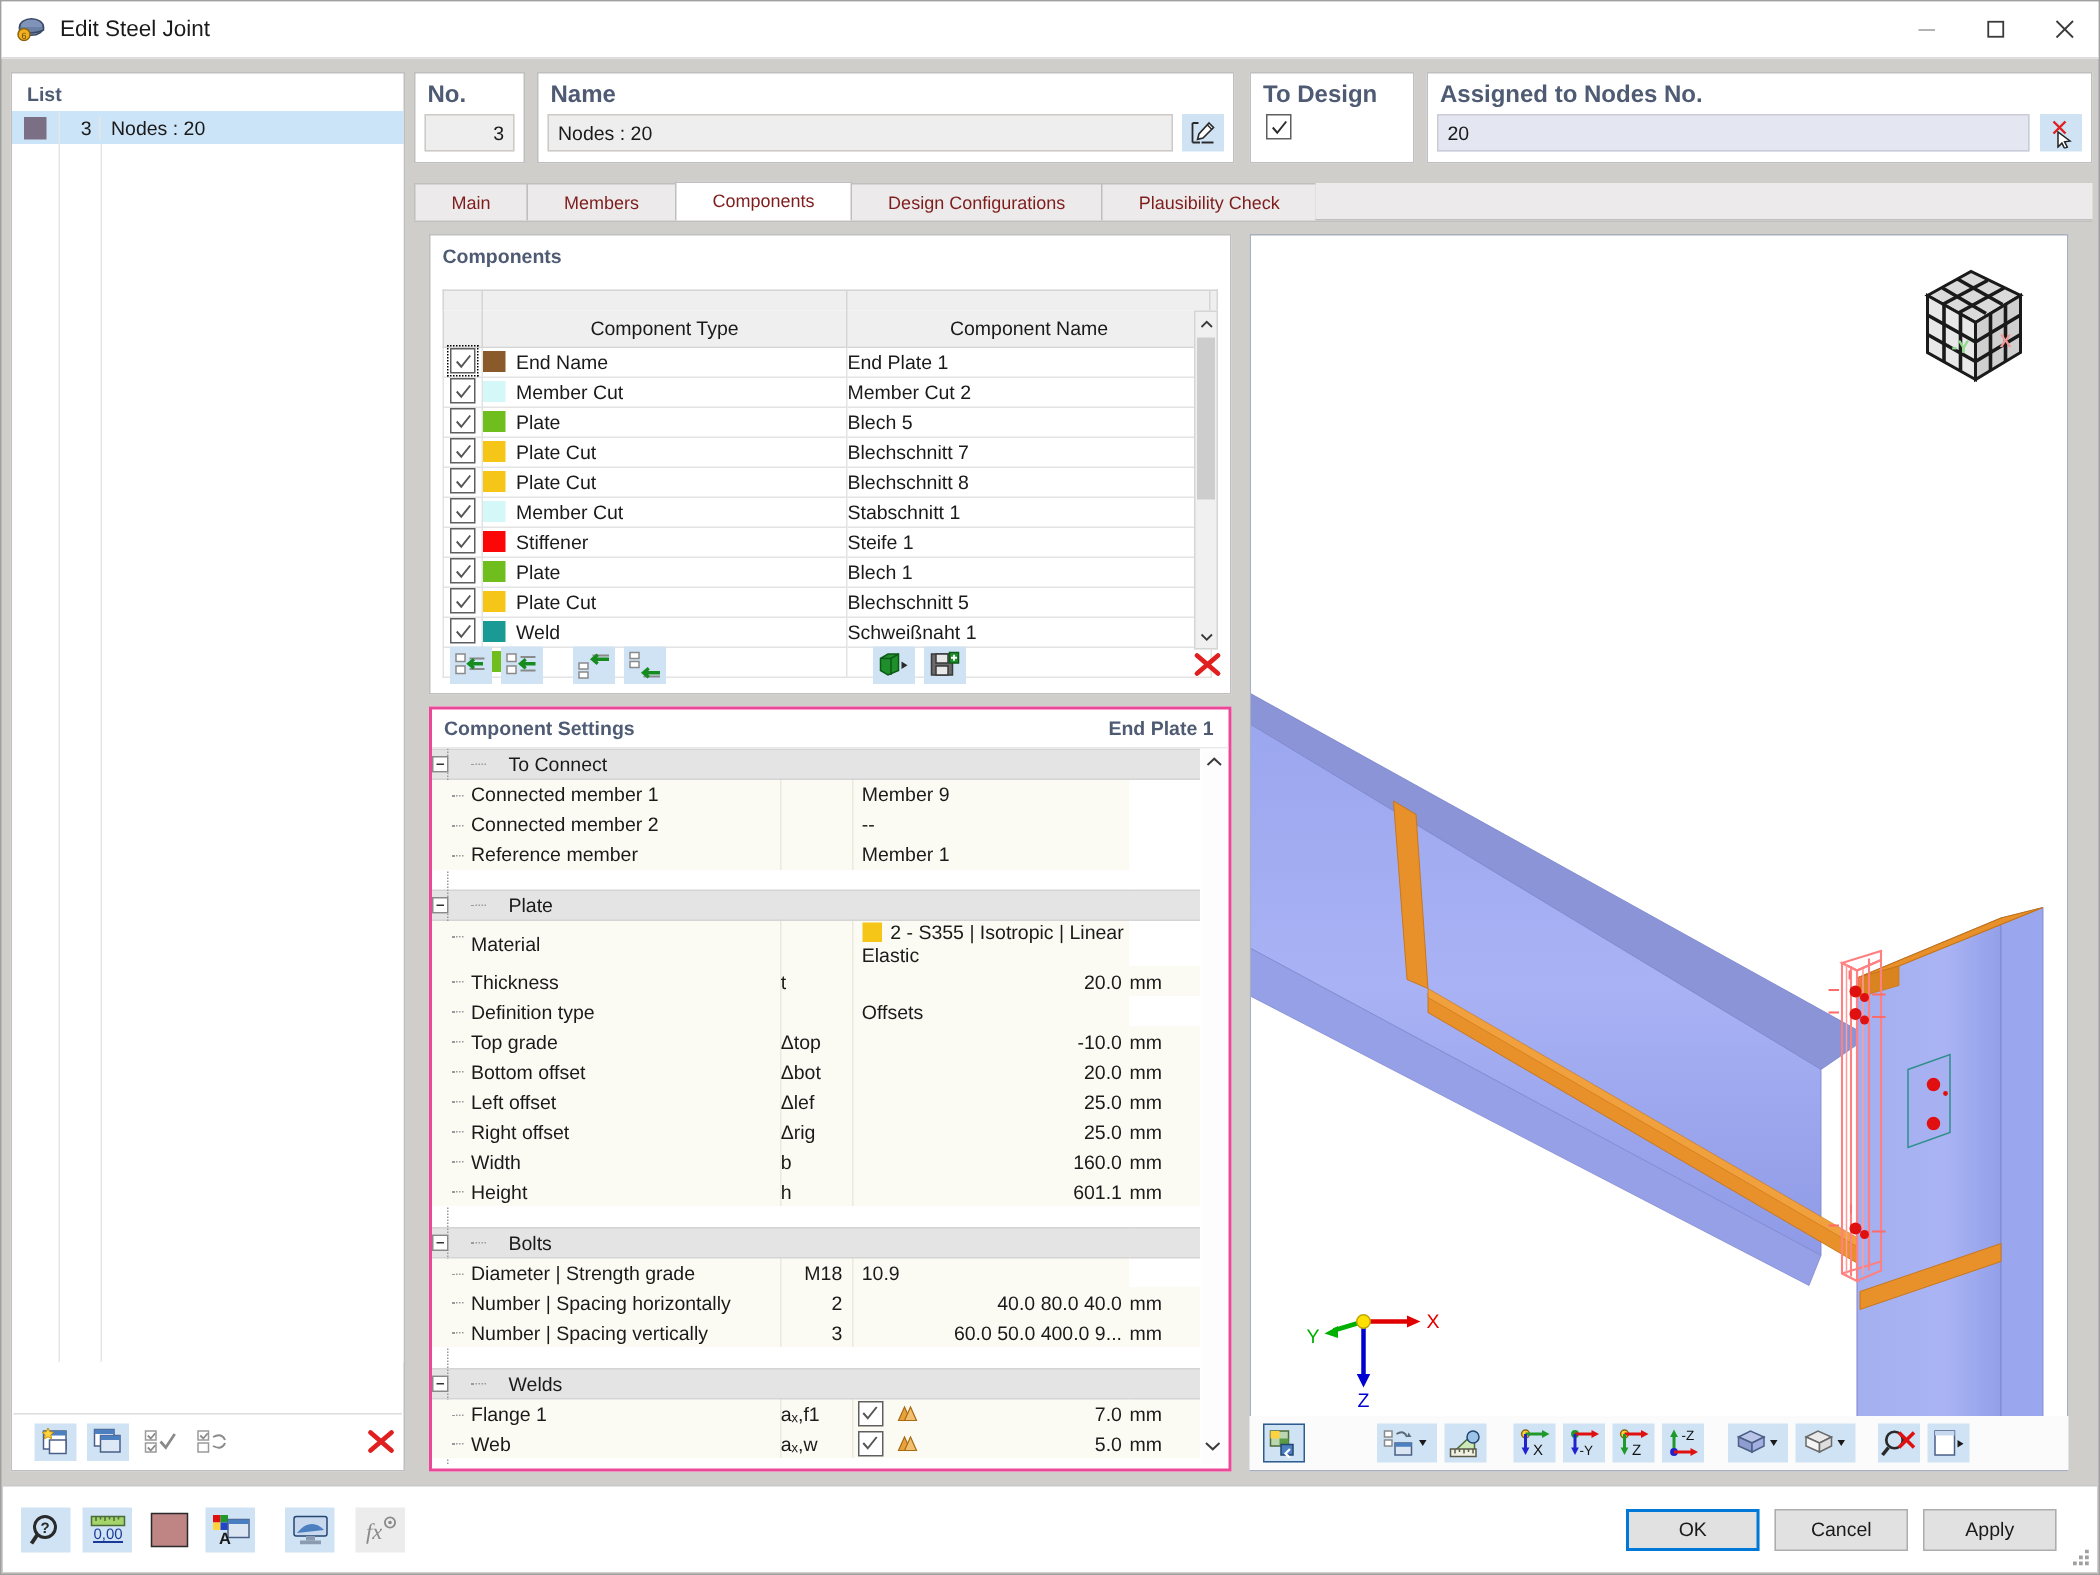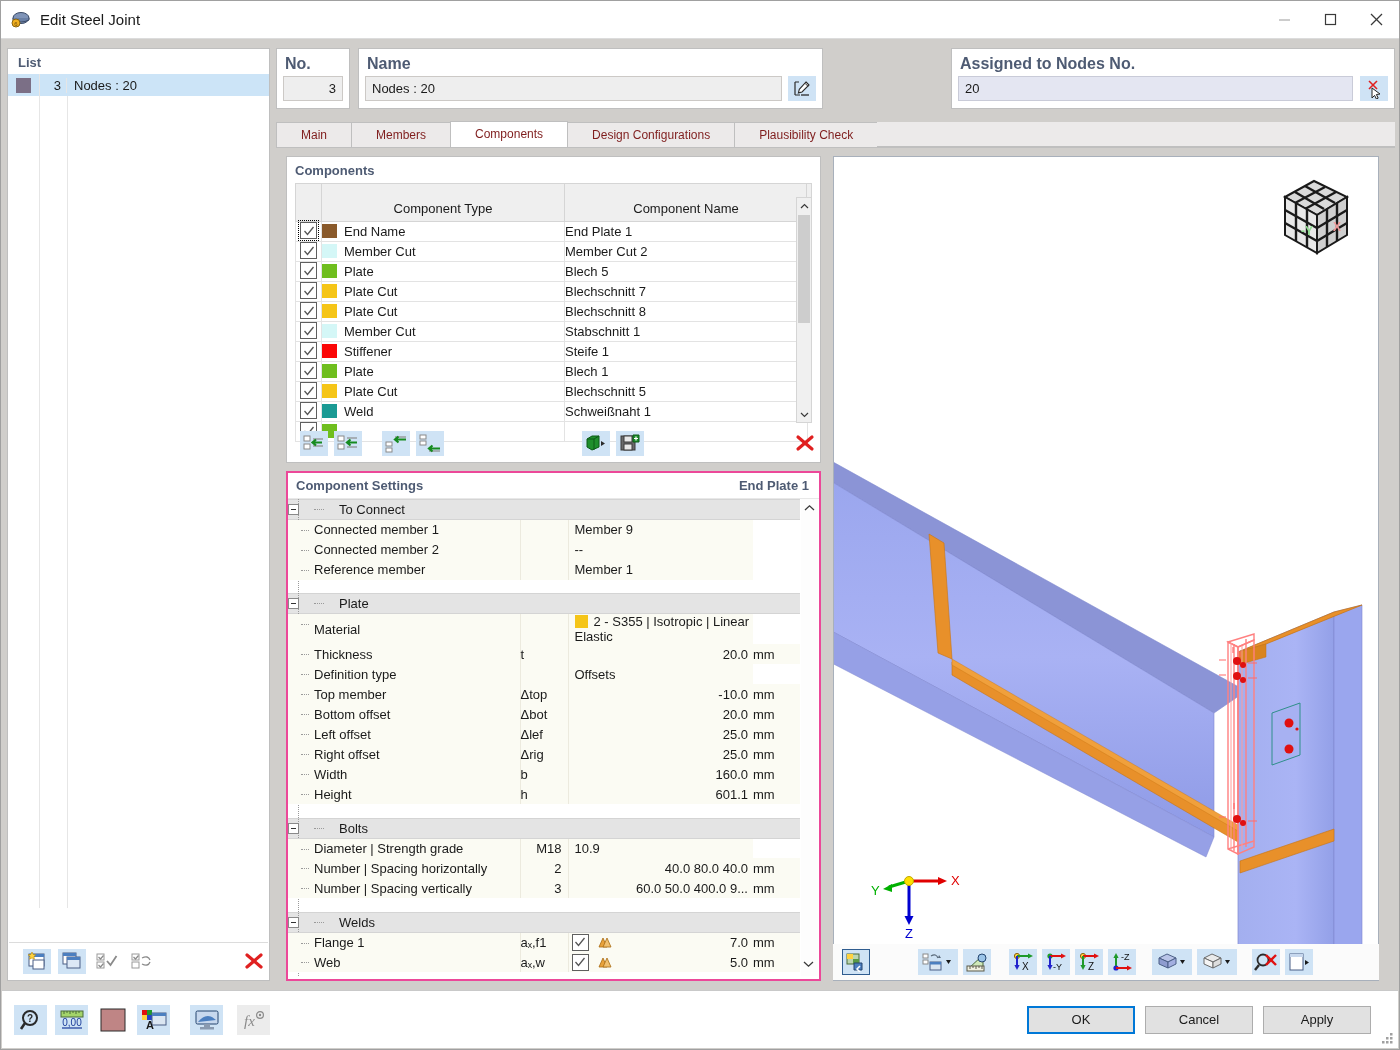--- a/index.html
+++ b/index.html
@@ -107,21 +107,21 @@
     background: #ffffff; height: 26px; line-height: 25px; position: relative; z-index: 2;
   }
   #tabs-filler { flex: 1; height: 25px; background: #eceaea; border-bottom: 1px solid #bfbfbf;}
 
   
   #components-card {
     position: absolute; left: 285px; top: 155px; width: 535px; height: 307px;
     background: #ffffff; border: 1px solid #bfbfbf;
   }
   #comp-title { font-weight: bold; color: #4e5b73; padding: 6px 0 5px 8px; font-size: 13px;}
-  #comp-table-wrap { position: relative; margin: 0 8px; height: 240px; }
+  #comp-table-wrap { position: relative; margin: 10px 8px; height: 240px; }
   #comp-topbar { height: 14px; background: #efefef; border: 1px solid #d5d5d5; border-bottom: none; display:flex;}
   #comp-topbar .seg { border-right: 1px solid #d5d5d5; height: 13px;}
   table.comp {
     border-collapse: collapse; width: 512px; table-layout: fixed; font-size: 13px;
   }
   table.comp th {
     background: #efefef; border: 1px solid #d5d5d5; border-top: none;
     height: 24px; font-weight: normal; font-size: 13px; color: #1a1a1a;
   }
   table.comp td {
@@ -223,21 +223,21 @@
     background: #ffffff; border-top: 1px solid #c9c9c9;
     display: flex; align-items: center;
   }
   .bb-btn {
     width: 33px; height: 30px; background: #cfe3f5; margin-left: 8px;
     display: flex; align-items: center; justify-content: center; flex: none;
   }
   .bb-btn.dim { background: #ececec; }
   .bb-btn.noback { background: transparent; }
   .dlg-btn {
-    width: 108px; height: 28px; background: #e1e1e1; border: 1px solid #adadad;
+    width: 89px; height: 28px; background: #e1e1e1; border: 1px solid #adadad;
     display: flex; align-items: center; justify-content: center; font-size: 13px;
   }
   .dlg-btn.primary { border: 2px solid #0078d7; }
   #dlg-btns { margin-left: auto; display: flex; gap: 10px; margin-right: 27px; }
 
   .grip { position: absolute; right: 4px; bottom: 3px; width: 12px; height: 12px; }
 </style>
 </head>
 <body>
 
@@ -346,20 +346,30 @@
         <svg width="20" height="18" viewBox="0 0 20 18">
           <path d="M3 2 h4 M3 2 v13 M3 15 h5" fill="none" stroke="#2a2a2a" stroke-width="1.2"></path>
           <path d="M14 2 l3 3 -7 7 -3.6 .9 .9 -3.6z" fill="#fff" stroke="#2a2a2a" stroke-width="1.1"></path>
           <path d="M13 3.3 l3 3" stroke="#2a2a2a" stroke-width="1"></path>
           <line x1="9" y1="15" x2="17" y2="15" stroke="#2a2a2a" stroke-width="1.3"></line>
         </svg>
       </div>
     </div>
   </div>
 
+  <div class="panel" id="todesign-panel">
+    <div class="panel-caption">To Design</div>
+    <div style="padding-left:10px;">
+      <span class="chk">
+        <svg width="12" height="12" viewBox="0 0 12 12">
+            <path d="M1.5 6 l3 3.5 6-7.5" fill="none" stroke="#2a2a2a" stroke-width="1.3"></path>
+          </svg>
+      </span>
+    </div>
+  </div>
 
   <div class="panel" id="nodes-panel">
     <div class="panel-caption">Assigned to Nodes No.</div>
     <div style="display:flex; align-items:center; margin:0 6px; gap:7px;">
       <div class="field readonlyblue" style="flex:1;">20</div>
       <div class="tb-btn">
         <svg width="20" height="20" viewBox="0 0 20 20">
           <line x1="5" y1="2" x2="13" y2="10" stroke="#e02020" stroke-width="1.6"></line>
           <line x1="13" y1="2" x2="5" y2="10" stroke="#e02020" stroke-width="1.6"></line>
           <path d="M8 9 l0 10 2.6 -2.6 1.8 3.6 1.8 -.9 -1.8 -3.6 3.6 -.5z" fill="#fff" stroke="#222" stroke-width="1"></path>
@@ -698,21 +708,21 @@
               <td class="val right"><span>20.0</span></td>
               <td class="unit"><span>mm</span></td>
             </tr>
             <tr class="leafrow">
               <td class="lbl"><span>Definition type</span></td>
               <td class="sym"><span></span></td>
               <td class="val left"><span>Offsets</span></td>
               <td class="unit white"><span></span></td>
             </tr>
             <tr class="leafrow">
-              <td class="lbl"><span>Top member</span></td>
+              <td class="lbl"><span>Top grade</span></td>
               <td class="sym"><span>Δtop</span></td>
               <td class="val right"><span>-10.0</span></td>
               <td class="unit"><span>mm</span></td>
             </tr>
             <tr class="leafrow">
               <td class="lbl"><span>Bottom offset</span></td>
               <td class="sym"><span>Δbot</span></td>
               <td class="val right"><span>20.0</span></td>
               <td class="unit"><span>mm</span></td>
             </tr>

